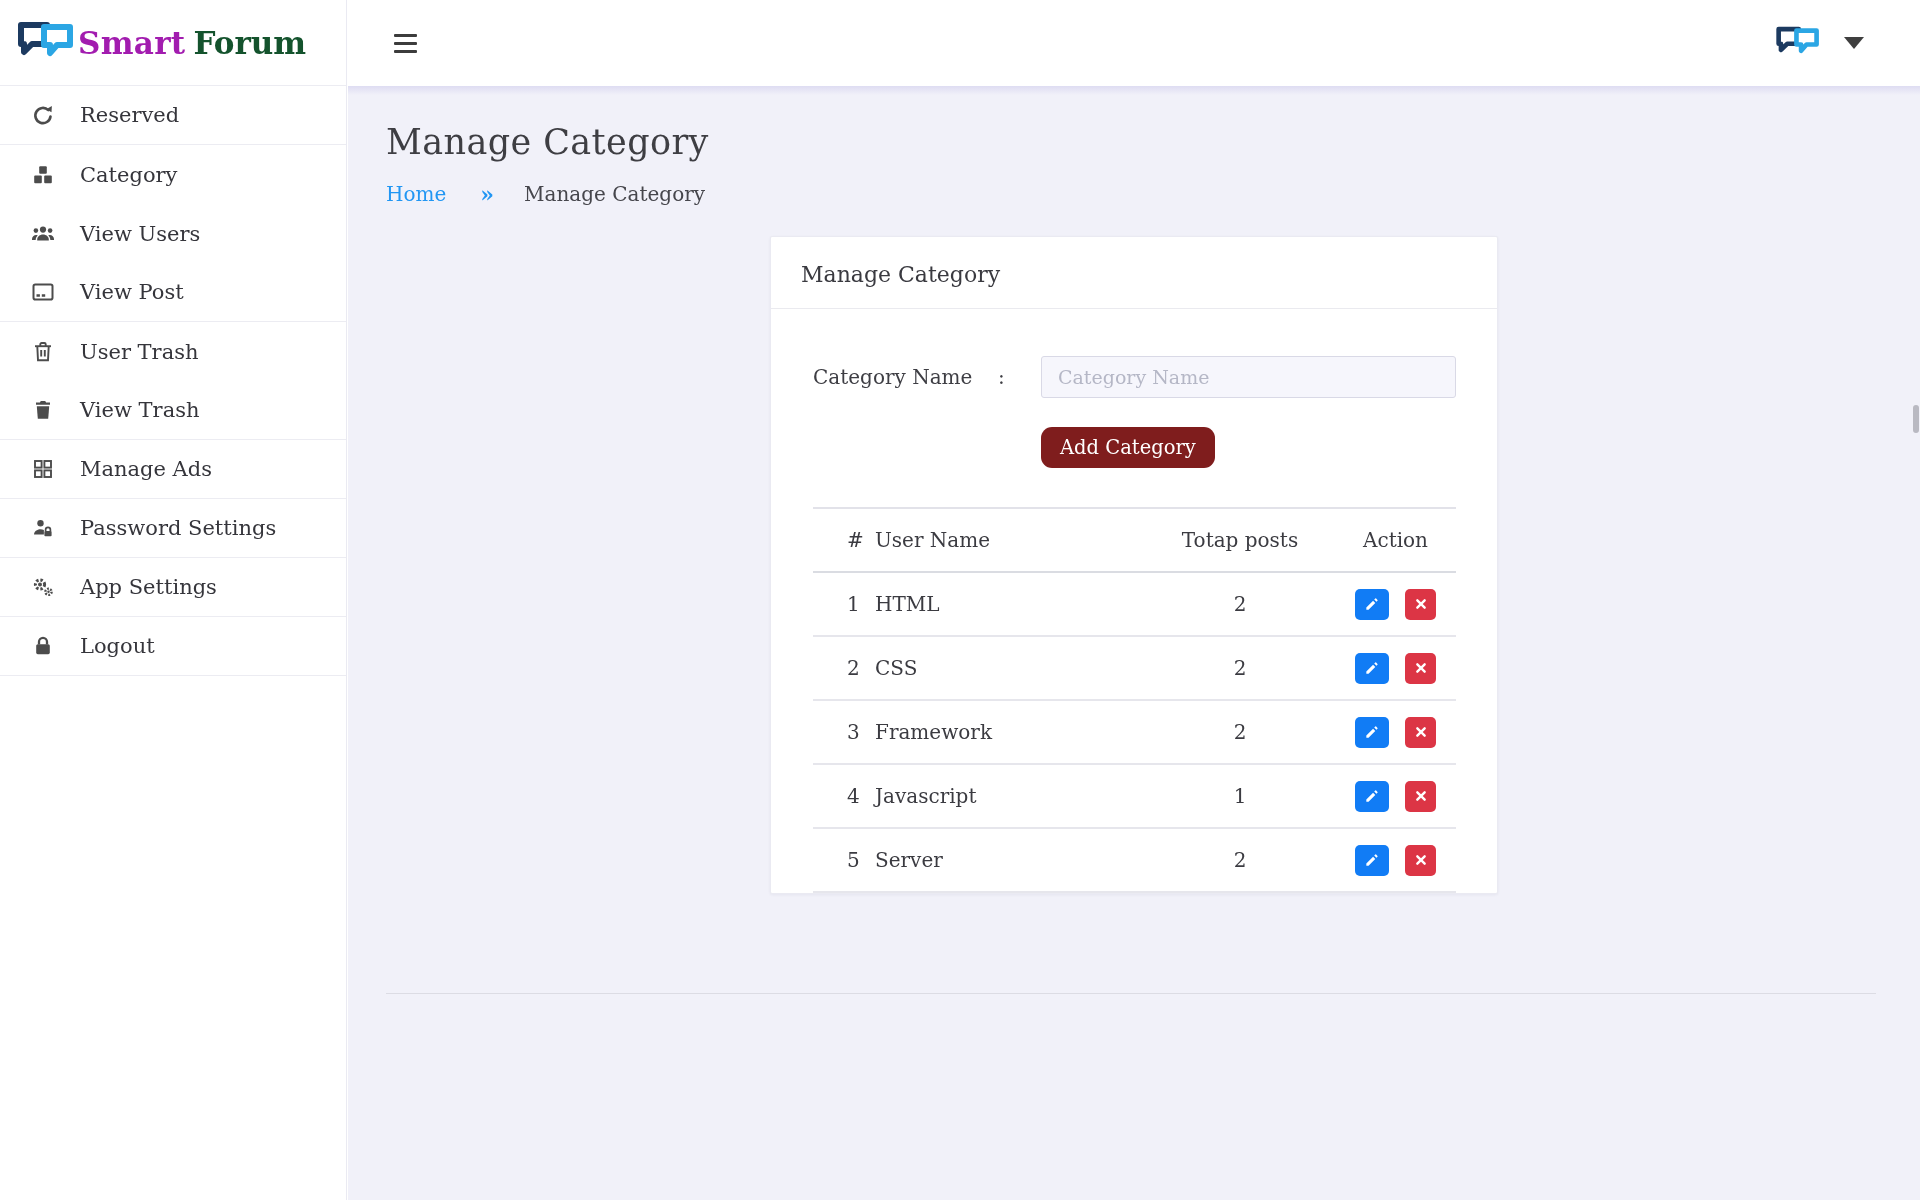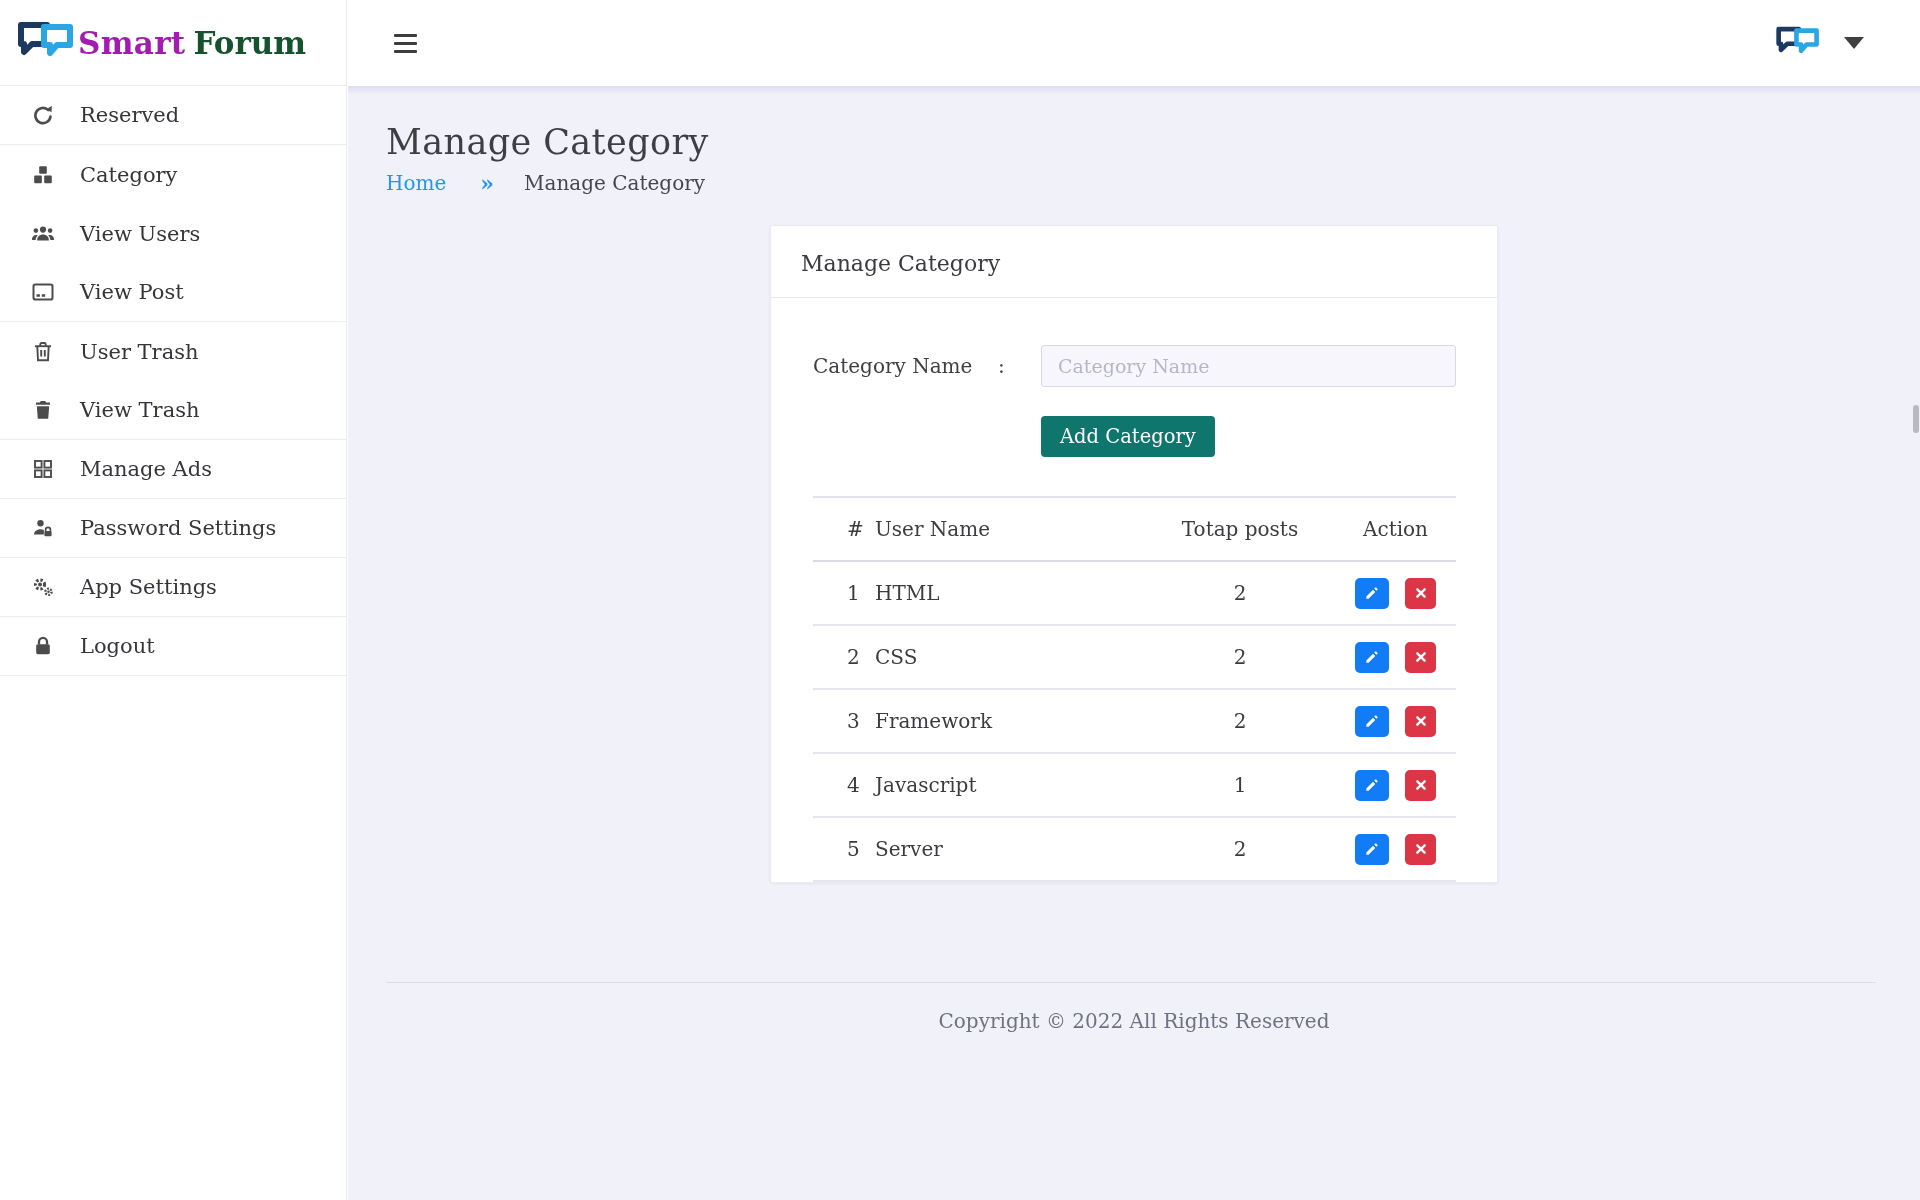--- a/index.html
+++ b/index.html
@@ -51,21 +51,21 @@
   .content {
     position:absolute; left:348px; top:86px; right:0; bottom:0;
     background:#f1f1f9; overflow:hidden;
   }
   .content::before {
     content:""; position:absolute; left:0; top:0; right:0; height:9px;
     background:linear-gradient(#dedcf2, rgba(241,241,249,0));
   }
   .page-head { padding:36px 38px 0; }
   .page-title { margin:0; font-size:35px; font-weight:500; color:#3e3e43; letter-spacing:.4px; }
-  .breadcrumb { display:flex; align-items:center; margin-top:8px; font-size:20px; }
+  .breadcrumb { display:flex; align-items:center; margin-top:19px; font-size:20px; }
   .crumb-home { color:#2196f3; text-decoration:none; cursor:pointer; }
   .crumb-sep { color:#2196f3; font-weight:bold; font-size:22px; margin:0 30px 0 34px; }
   .crumb-current { color:#46464c; }
 
   
   .card {
     width:728px; margin:29px auto 0; background:#fff;
     border:1px solid #eaeaf2; border-radius:2px;
     box-shadow:0 1px 3px rgba(40,40,90,.06);
   }
@@ -76,22 +76,22 @@
   .card-form { padding:47px 41px 0 42px; }
   .form-row { display:flex; align-items:center; }
   .form-label { font-size:20px; color:#3e3e44; width:185px; flex:0 0 auto; }
   .form-colon { font-size:20px; color:#3e3e44; width:43px; flex:0 0 auto; }
   .form-input {
     flex:1; height:42px; background:#f6f6fc; border:1px solid #d9d9e6; border-radius:3px;
     padding:0 16px; font-size:19px; color:#3c3c42; font-family:inherit; outline:none;
   }
   .form-input::placeholder { color:#b5b7c6; }
   .btn-add {
-    display:block; margin:29px 0 8px 228px; background:#0f766e; color:#fff; border:none;
-    border-radius:4px; height:41px; padding:0 19px; font-size:19.5px; font-family:inherit; cursor:pointer;
+    display:block; margin:29px 0 8px 228px; background:#7f1d1d; color:#fff; border:none;
+    border-radius:11px; height:41px; padding:0 19px; font-size:19.5px; font-family:inherit; cursor:pointer;
   }
 
   .cat-table { width:100%; border-collapse:collapse; margin-top:39px; font-size:20px; color:#3b3b41; }
   .cat-table th {
     font-weight:500; text-align:left; height:64px; padding:0;
     border-top:2px solid #e2e2e9; border-bottom:2px solid #dadce2;
   }
   .cat-table td { height:64px; padding:0; border-bottom:2px solid #e6e6ec; }
   .cat-table th:first-child, .cat-table td:first-child { padding-left:34px; width:62px; }
   .col-name { width:270px; }
@@ -345,16 +345,15 @@
                     <path d="M6.5 6.5l11 11M17.5 6.5l-11 11" stroke="currentColor" stroke-width="3.6" stroke-linecap="round"></path>
                   </svg></button>
             </td>
           </tr>
         </tbody>
       </table>
     </div>
   </section>
 
   <div class="divider"></div>
-  <footer class="page-footer">Copyright © 2022 All Rights Reserved</footer>
 </main>
 
 <div class="scroll-thumb"></div>
 
 </body></html>

